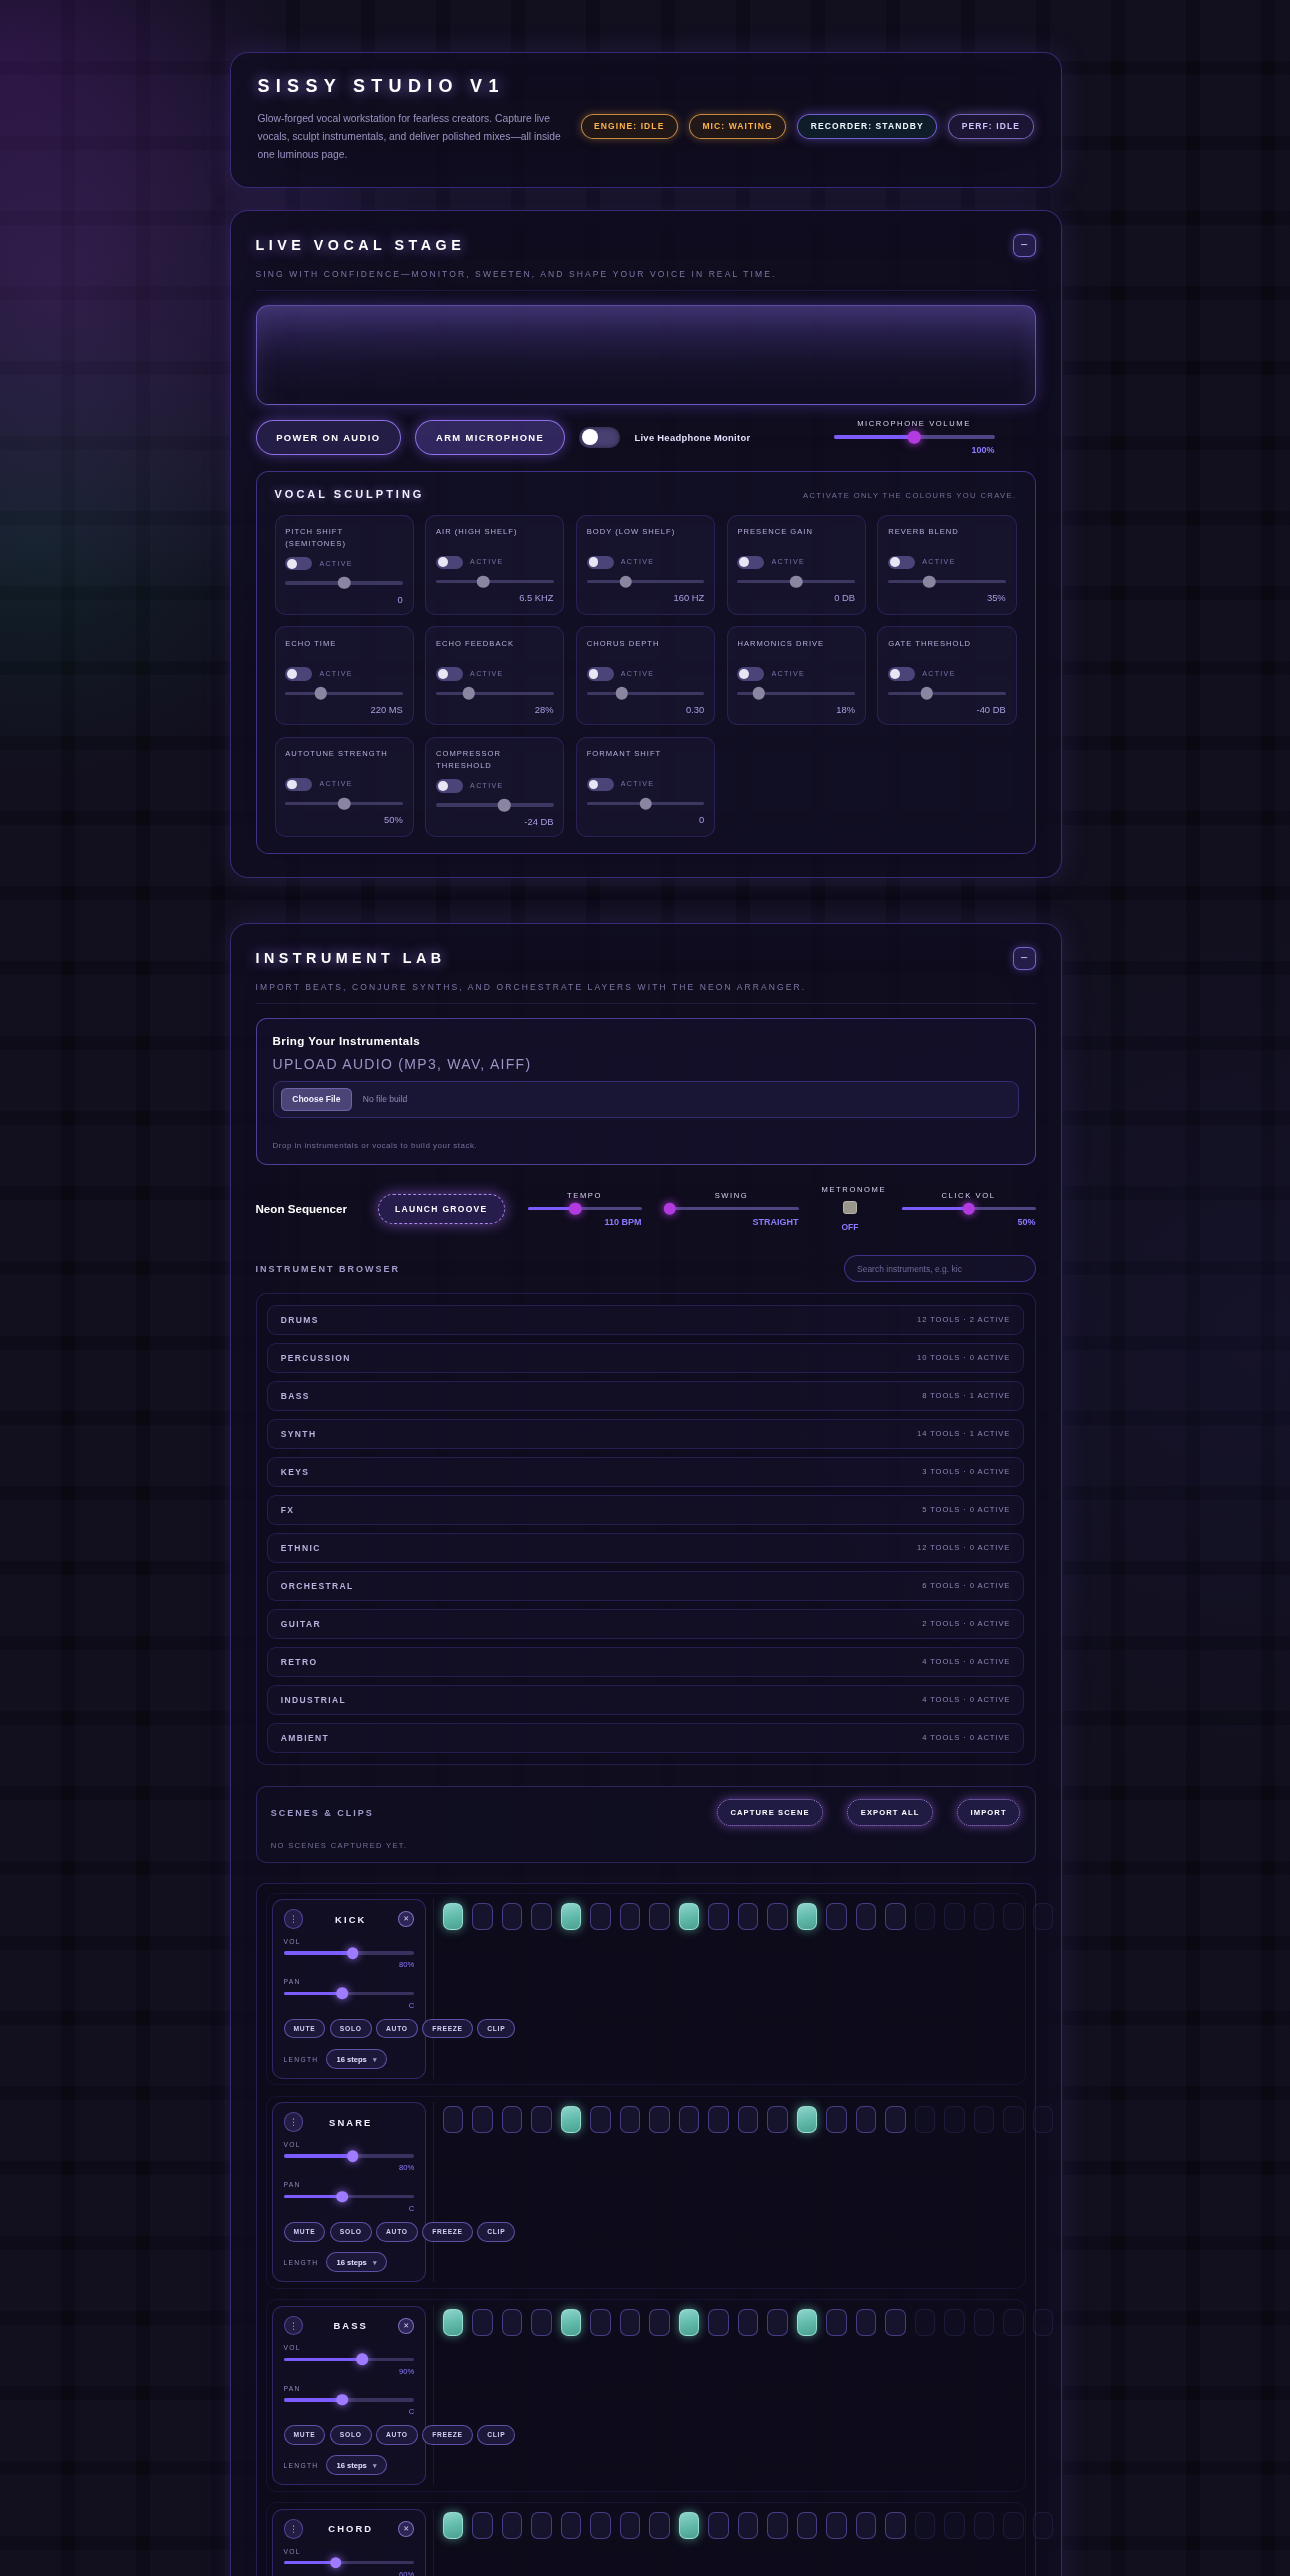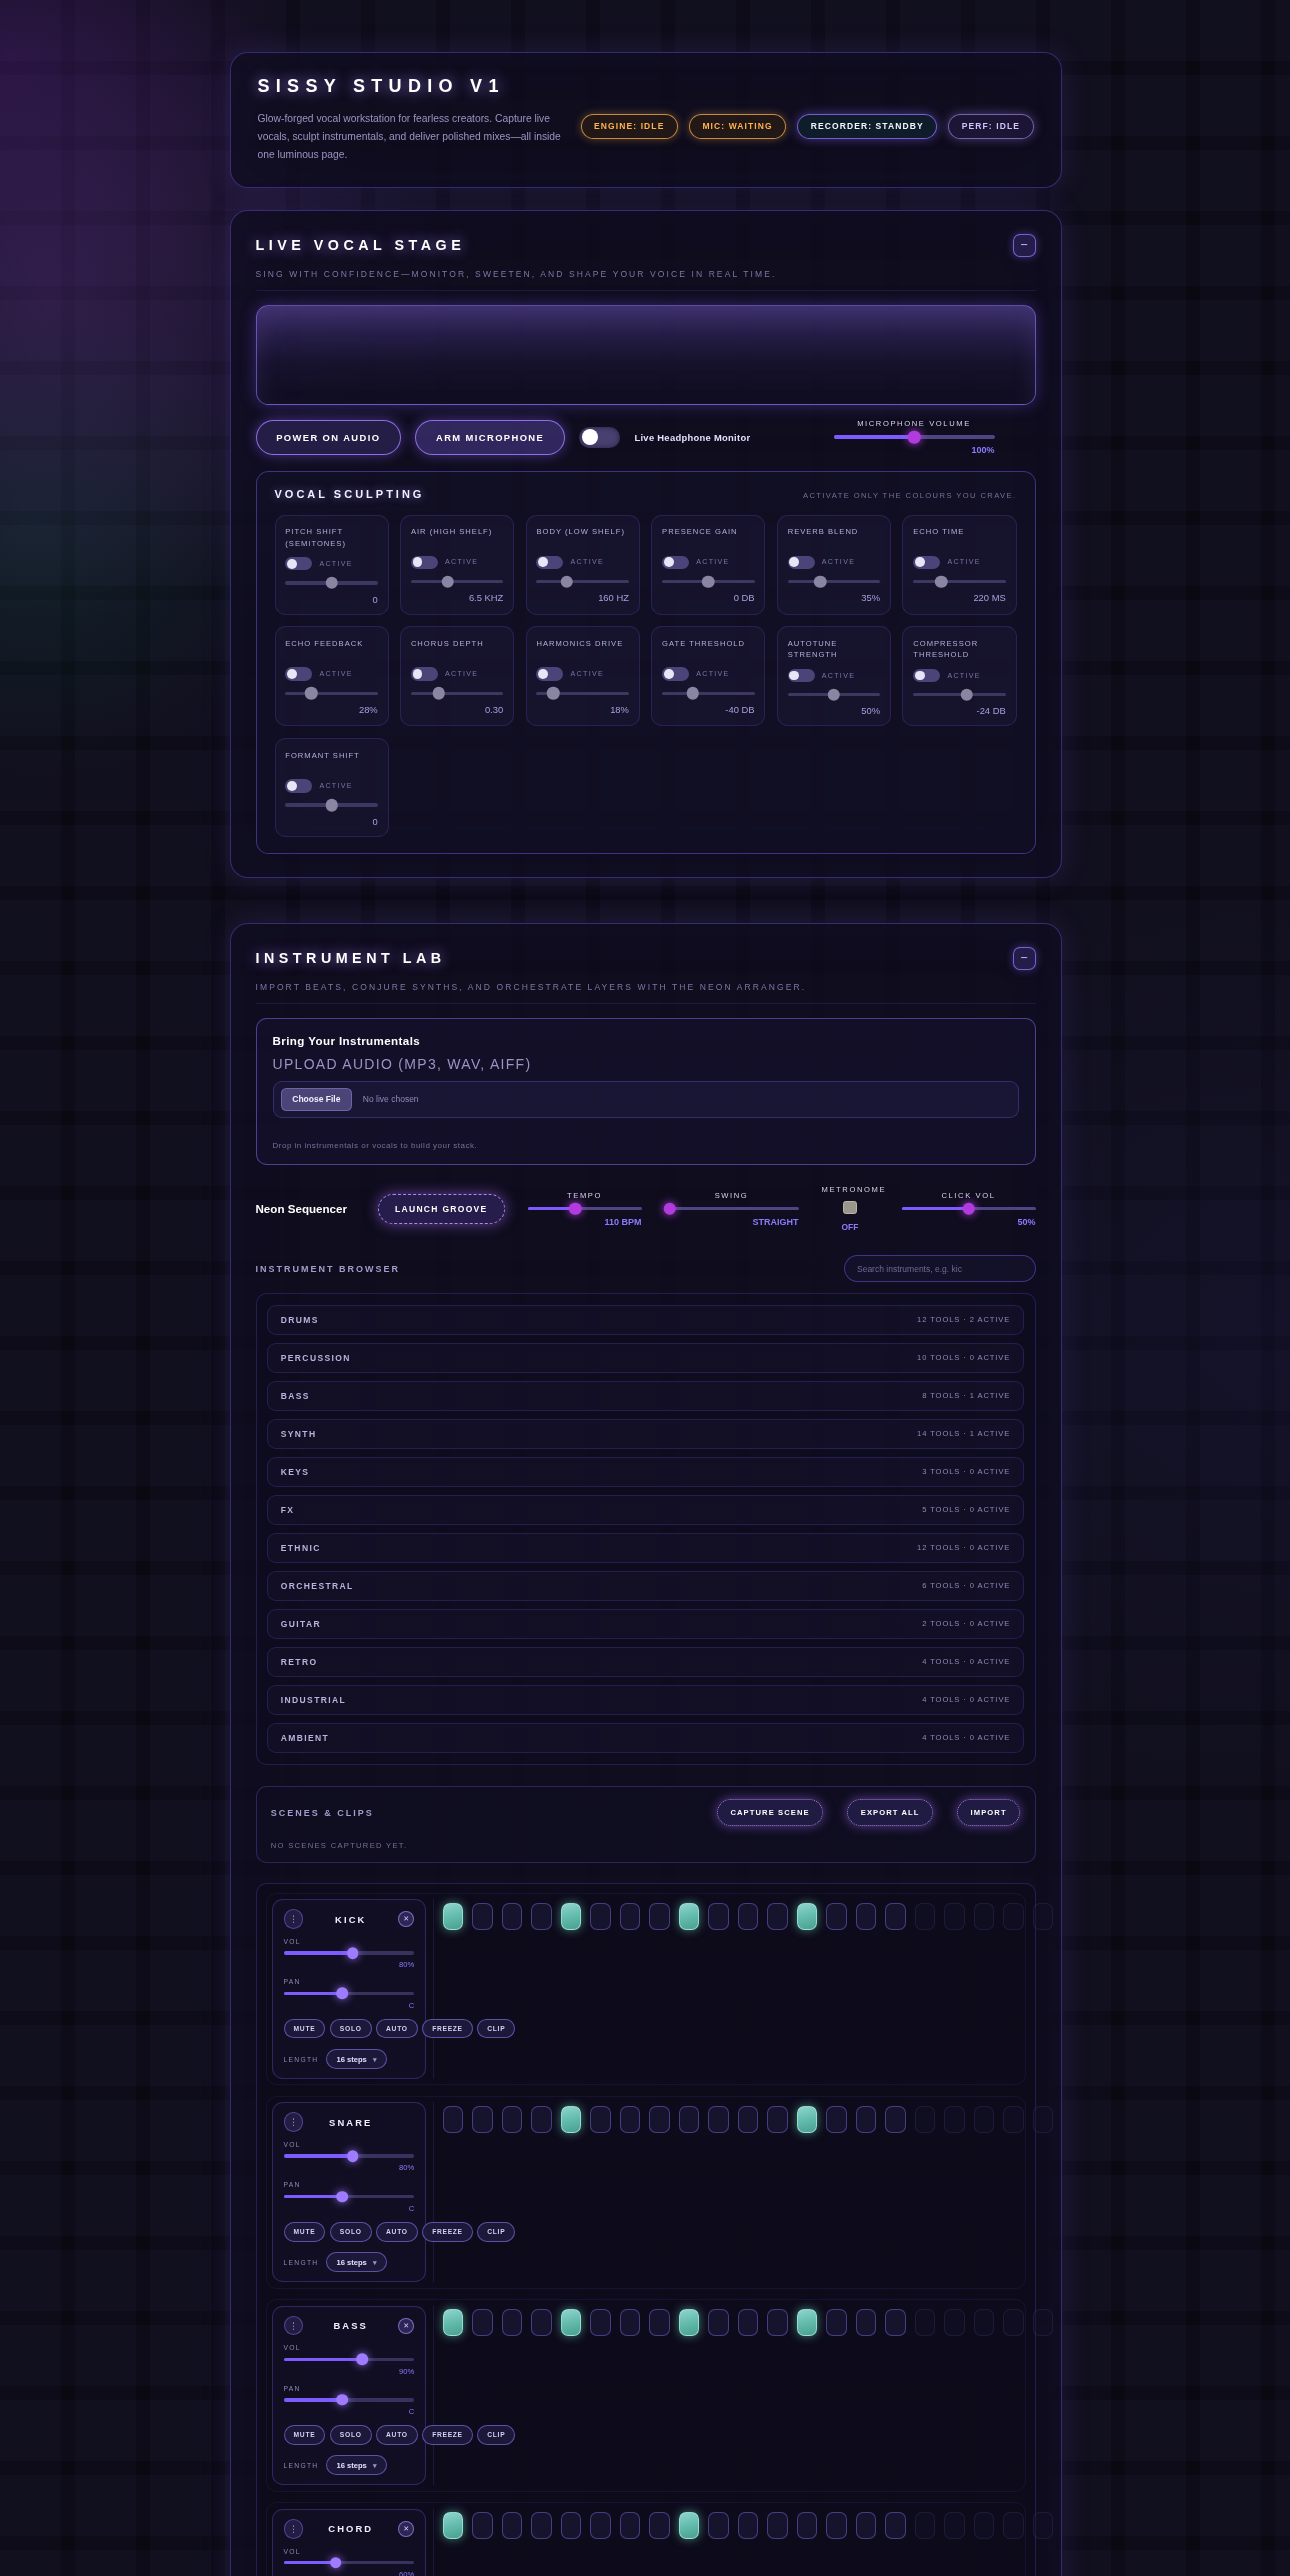--- a/index.html
+++ b/index.html
@@ -59,21 +59,21 @@
   .slider.bright{background:#4e4584}
   .slider.magenta .thumb{background:#b23be0;box-shadow:0 0 8px rgba(190,70,240,.9);width:12.5px;height:12.5px}
   .slider.knob{background:#3d3862}
   .slider.knob .fill{background:transparent}
   .slider.knob .thumb{background:#8a86a2;box-shadow:none;width:12.5px;height:12.5px}
   
   .sculpt-panel{margin-top:16px;border:0.9px solid rgba(124,92,255,.45);border-radius:12.5px;padding:16px 18px;background:rgba(20,17,42,.45)}
   .sculpt-head{display:flex;justify-content:space-between;align-items:baseline}
   .panel-title{font-size:11px;font-weight:bold;letter-spacing:3px;color:#f2f0ff;text-shadow:0 0 9px rgba(167,139,250,.7)}
   .sculpt-note{font-size:7.6px;letter-spacing:1.4px;color:#767098}
-  .fx-grid{display:grid;grid-template-columns:repeat(6,1fr);gap:11.6px;margin-top:14.3px}
+  .fx-grid{display:grid;grid-template-columns:repeat(5,1fr);gap:11.6px;margin-top:14.3px}
   .fx-card{border:0.9px solid rgba(124,92,255,.2);border-radius:10.7px;background:rgba(28,24,56,.45);padding:10.7px 9.8px 9px;min-height:96px}
   .fx-label{font-size:7.6px;letter-spacing:1px;color:#b6b0da;line-height:1.5;min-height:21.4px}
   .fx-toggle-row{display:flex;align-items:center;gap:7.1px;margin:8px 0 10.7px}
   .mini-toggle{width:27px;height:13.4px;border-radius:892px;background:#4a4478;position:relative;cursor:pointer;flex:none}
   .mini-toggle i{position:absolute;left:1.8px;top:1.8px;width:9.8px;height:9.8px;border-radius:50%;background:#e8e6f5}
   .fx-active{font-size:7.1px;letter-spacing:1.3px;color:#7a74a8}
   .fx-value{font-size:9.4px;color:#a79fe0;text-align:right;margin-top:9px}
   
   .upload-panel{margin-top:14.3px;border:0.9px solid rgba(140,110,255,.5);border-radius:10.7px;padding:14.3px 16px;background:rgba(26,21,54,.4)}
   .block-heading{font-size:11.6px;font-weight:bold;color:#fff;letter-spacing:0.4px}
@@ -401,21 +401,21 @@
       <div class="sec-title">INSTRUMENT LAB</div>
       <div class="min-btn">−</div>
     </div>
     <div class="sec-sub">IMPORT BEATS, CONJURE SYNTHS, AND ORCHESTRATE LAYERS WITH THE NEON ARRANGER.</div>
 
     <div class="upload-panel">
       <div class="block-heading">Bring Your Instrumentals</div>
       <div class="upload-label">UPLOAD AUDIO (MP3, WAV, AIFF)</div>
       <div class="file-row">
         <button class="choose-btn">Choose File</button>
-        <span class="file-status">No live chosen</span>
+        <span class="file-status">No file build</span>
       </div>
       <div class="upload-hint">Drop in instrumentals or vocals to build your stack.</div>
     </div>
 
     <div class="transport">
       <div class="transport-title">Neon Sequencer</div>
       <button class="launch-btn">LAUNCH GROOVE</button>
       <div class="t-block">
         <div class="ctl-label">TEMPO</div>
         <div class="slider bright magenta" style="--pct: 42%;">

